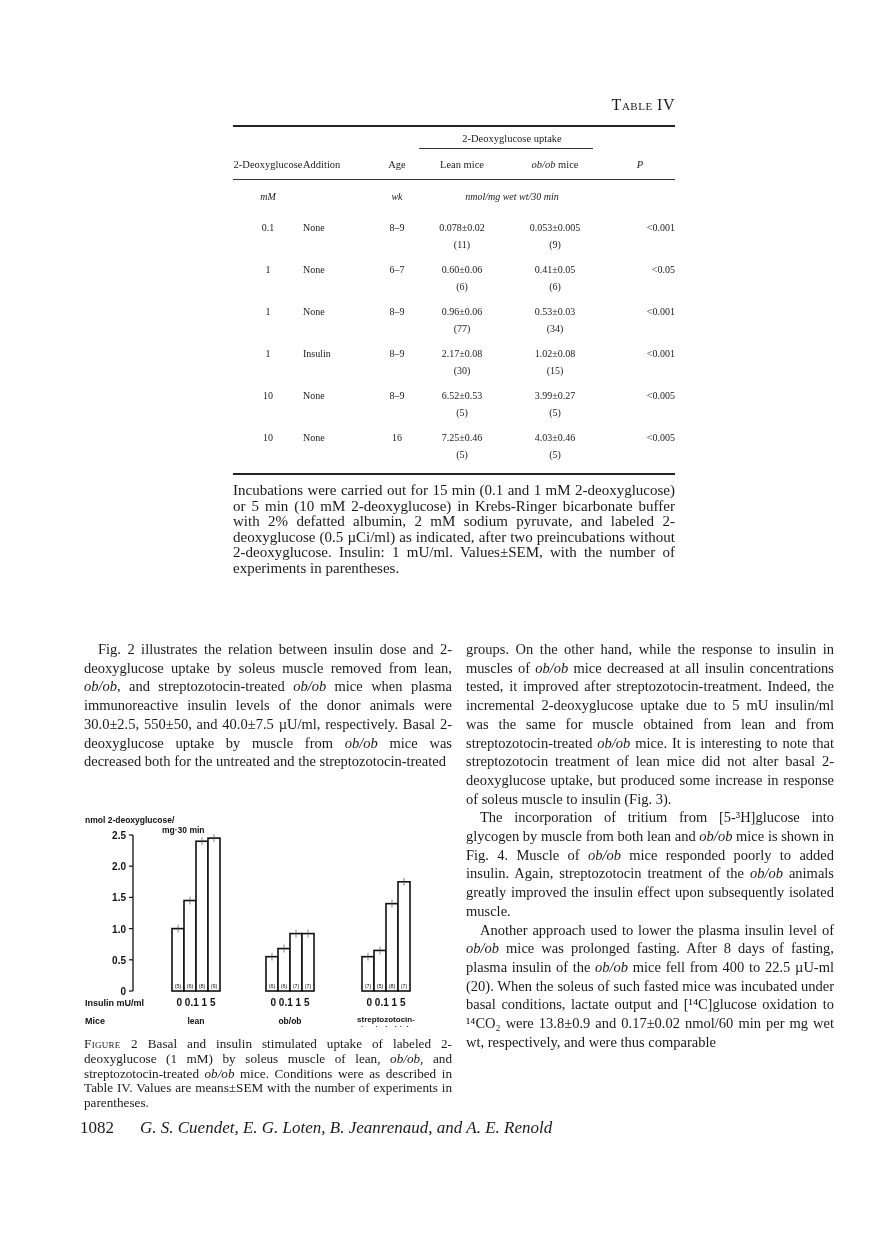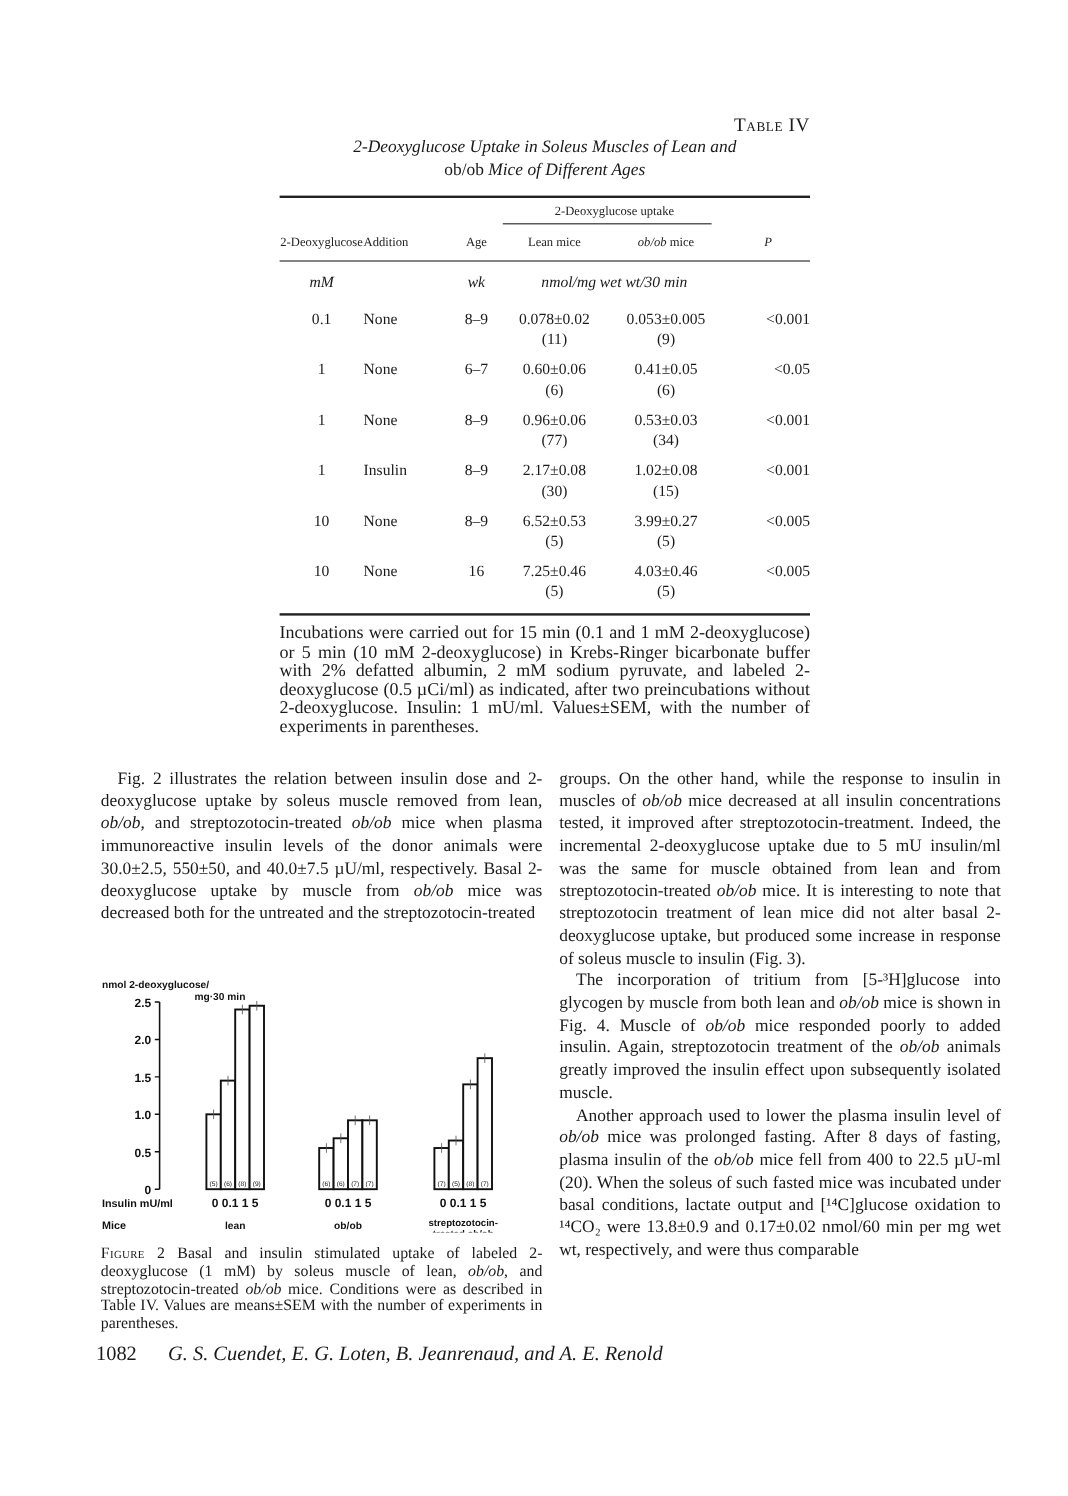--- a/index.html
+++ b/index.html
@@ -10,21 +10,21 @@
 
   
   #table-block { position: absolute; left: 233px; top: 96px; width: 442px; }
   .table-title { text-align: right; font-family: "Liberation Serif", serif; font-size: 16px; font-variant: small-caps; letter-spacing: 0.5px; line-height: 18px; }
   .table-subtitle { text-align: center; font-family: "Liberation Serif", serif; font-style: italic; font-size: 14.5px; line-height: 19px; }
   .table-subtitle .up { font-style: normal; }
   .rule-thick { border-top: 2px solid #222; }
   .rule-thin { border-top: 1px solid #333; }
   table.t4 { width: 100%; border-collapse: collapse; font-family: "Liberation Serif", serif; }
   table.t4 th { font-weight: normal; font-size: 10.5px; padding: 0; color: #222; }
-  table.t4 td { font-size: 13px; padding: 0; vertical-align: top; line-height: 17px; }
+  table.t4 td { font-size: 10px; padding: 0; vertical-align: top; line-height: 17px; }
   .span-head { font-size: 10.5px; text-align: center; padding-top: 6px; padding-bottom: 4px; }
   .span-rule { border-top: 1px solid #333; margin: 0 12px 0 0; }
   .units td { font-style: italic; font-size: 10.5px; padding-top: 8px !important; padding-bottom: 14px !important; }
   .c1 { width: 70px; text-align: center; }
   .c2 { width: 72px; text-align: left; padding-left: 4px; }
   .c3 { width: 44px; text-align: center; }
   .c4 { width: 86px; text-align: center; }
   .c5 { width: 100px; text-align: center; }
   .c6 { width: 70px; text-align: right; }
   tr.datarow td { padding-bottom: 8px; }
@@ -46,24 +46,20 @@
 
   #footer { position: absolute; left: 80px; top: 1118px; font-family: "Liberation Serif", serif; font-size: 17px; }
   #footer .page-num { display: inline-block; width: 52px; }
   #footer .authors { font-style: italic; margin-left: 8px; }
 </style>
 </head>
 <body>
 
 <div id="table-block">
   <div class="table-title">Table IV</div>
-  <div class="table-subtitle">
-    <span>2-Deoxyglucose Uptake in Soleus Muscles of Lean and</span><br>
-    <span class="up">ob/ob</span><span> Mice of Different Ages</span>
-  </div>
   <div class="rule-thick" style="margin-top:11px;"></div>
   <table class="t4">
     <thead>
       <tr>
         <th class="c1"></th>
           <th class="c2"></th>
           <th class="c3"></th>
         <th colspan="2">
           <div class="span-head">2-Deoxyglucose uptake</div>
           <div class="span-rule"></div>

